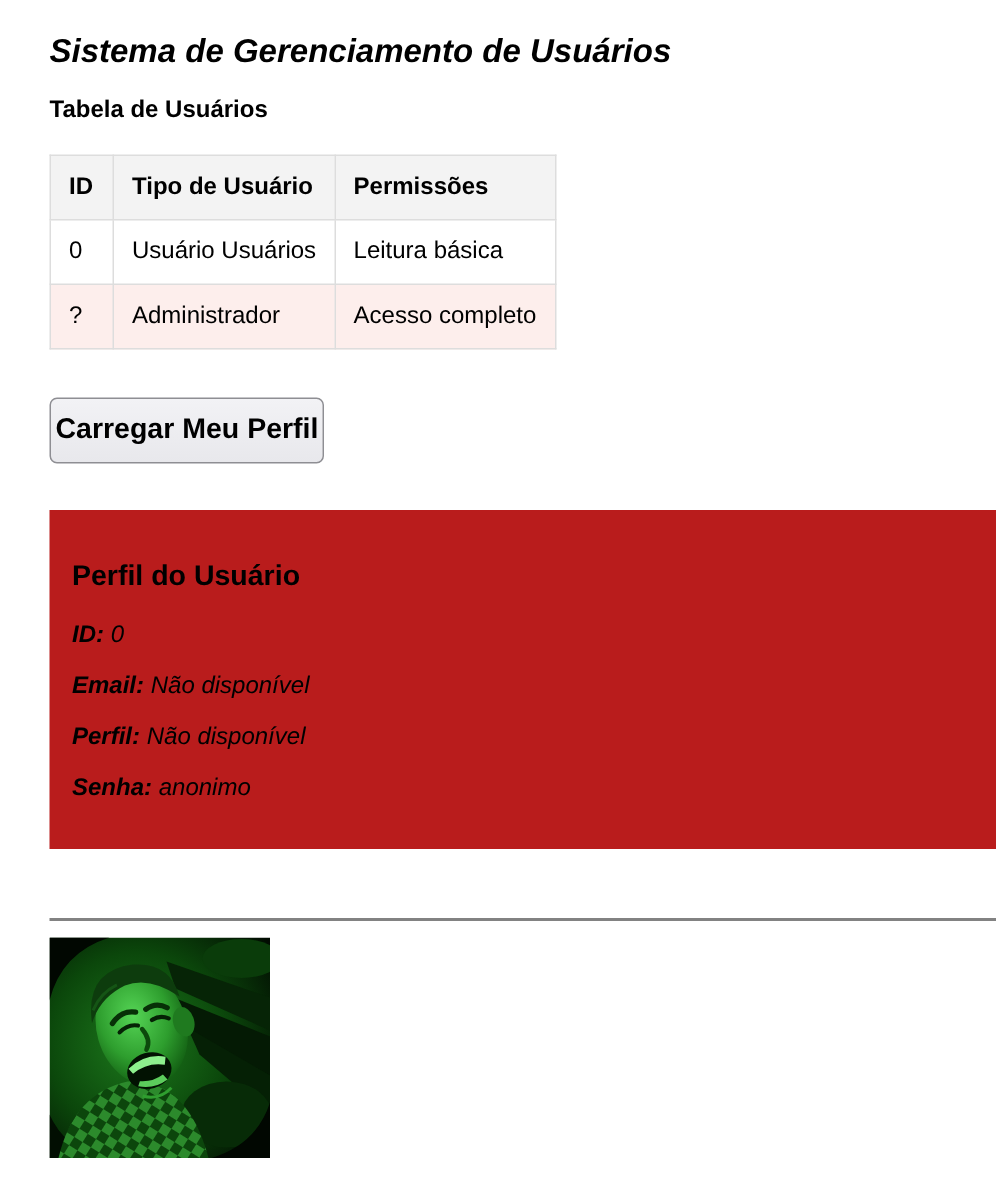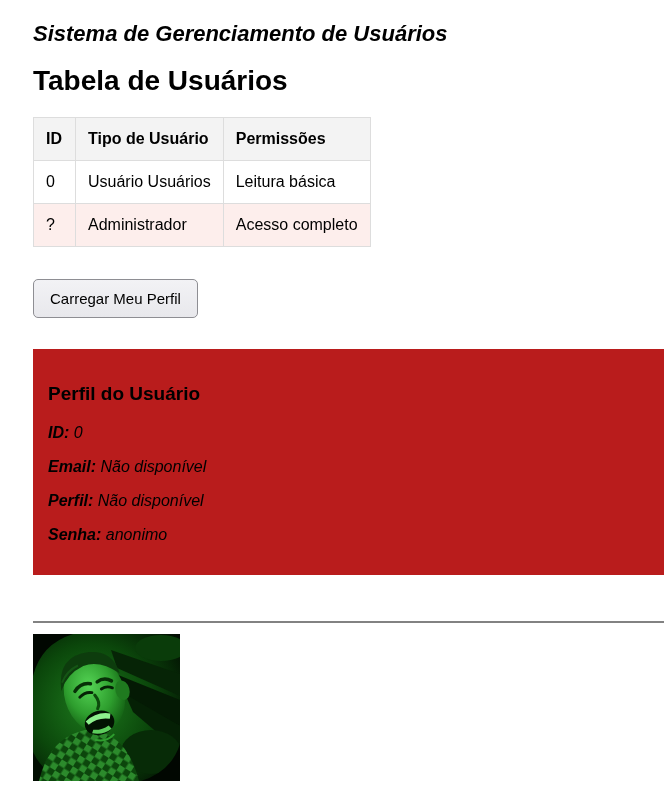--- a/index.html
+++ b/index.html
@@ -17,21 +17,21 @@
 
   h1.page-title {
     font-size: 22px;
     font-weight: bold;
     margin: 21px 0 18px 0;
     white-space: nowrap;
     letter-spacing: 0;
     font-style: italic;
   }
   h2.section-title {
-    font-size: 28px;
+    font-size: 16px;
     font-weight: bold;
     margin: 0 0 20px 0;
   }
 
   table.users-table {
     border-collapse: collapse;
     font-size: 16px;
   }
   table.users-table th,
   table.users-table td {
@@ -45,28 +45,29 @@
     background: #f3f3f3;
     font-weight: bold;
   }
   table.users-table td { background: #ffffff; }
   table.users-table tr.admin-row td { background: #fdeeec; }
   table.users-table td.id-cell { min-width: 42px; }
 
   button.load-profile {
     display: inline-block;
     margin-top: 32px;
-    padding: 10px 16px;
+    padding: 10px 3px;
     font-family: "Liberation Sans", sans-serif;
-    font-size: 15px;
+    font-size: 19px;
     color: #000000;
     background: linear-gradient(#f2f2f5, #e8e8ec);
     border: 1px solid #8e8e93;
     border-radius: 5px;
     cursor: pointer;
+    font-weight: bold;
   }
 
   .profile-box {
     margin-top: 31px;
     background: #b91c1c;
     padding: 15px;
   }
   .profile-box h3 {
     font-size: 19px;
     font-weight: bold;

